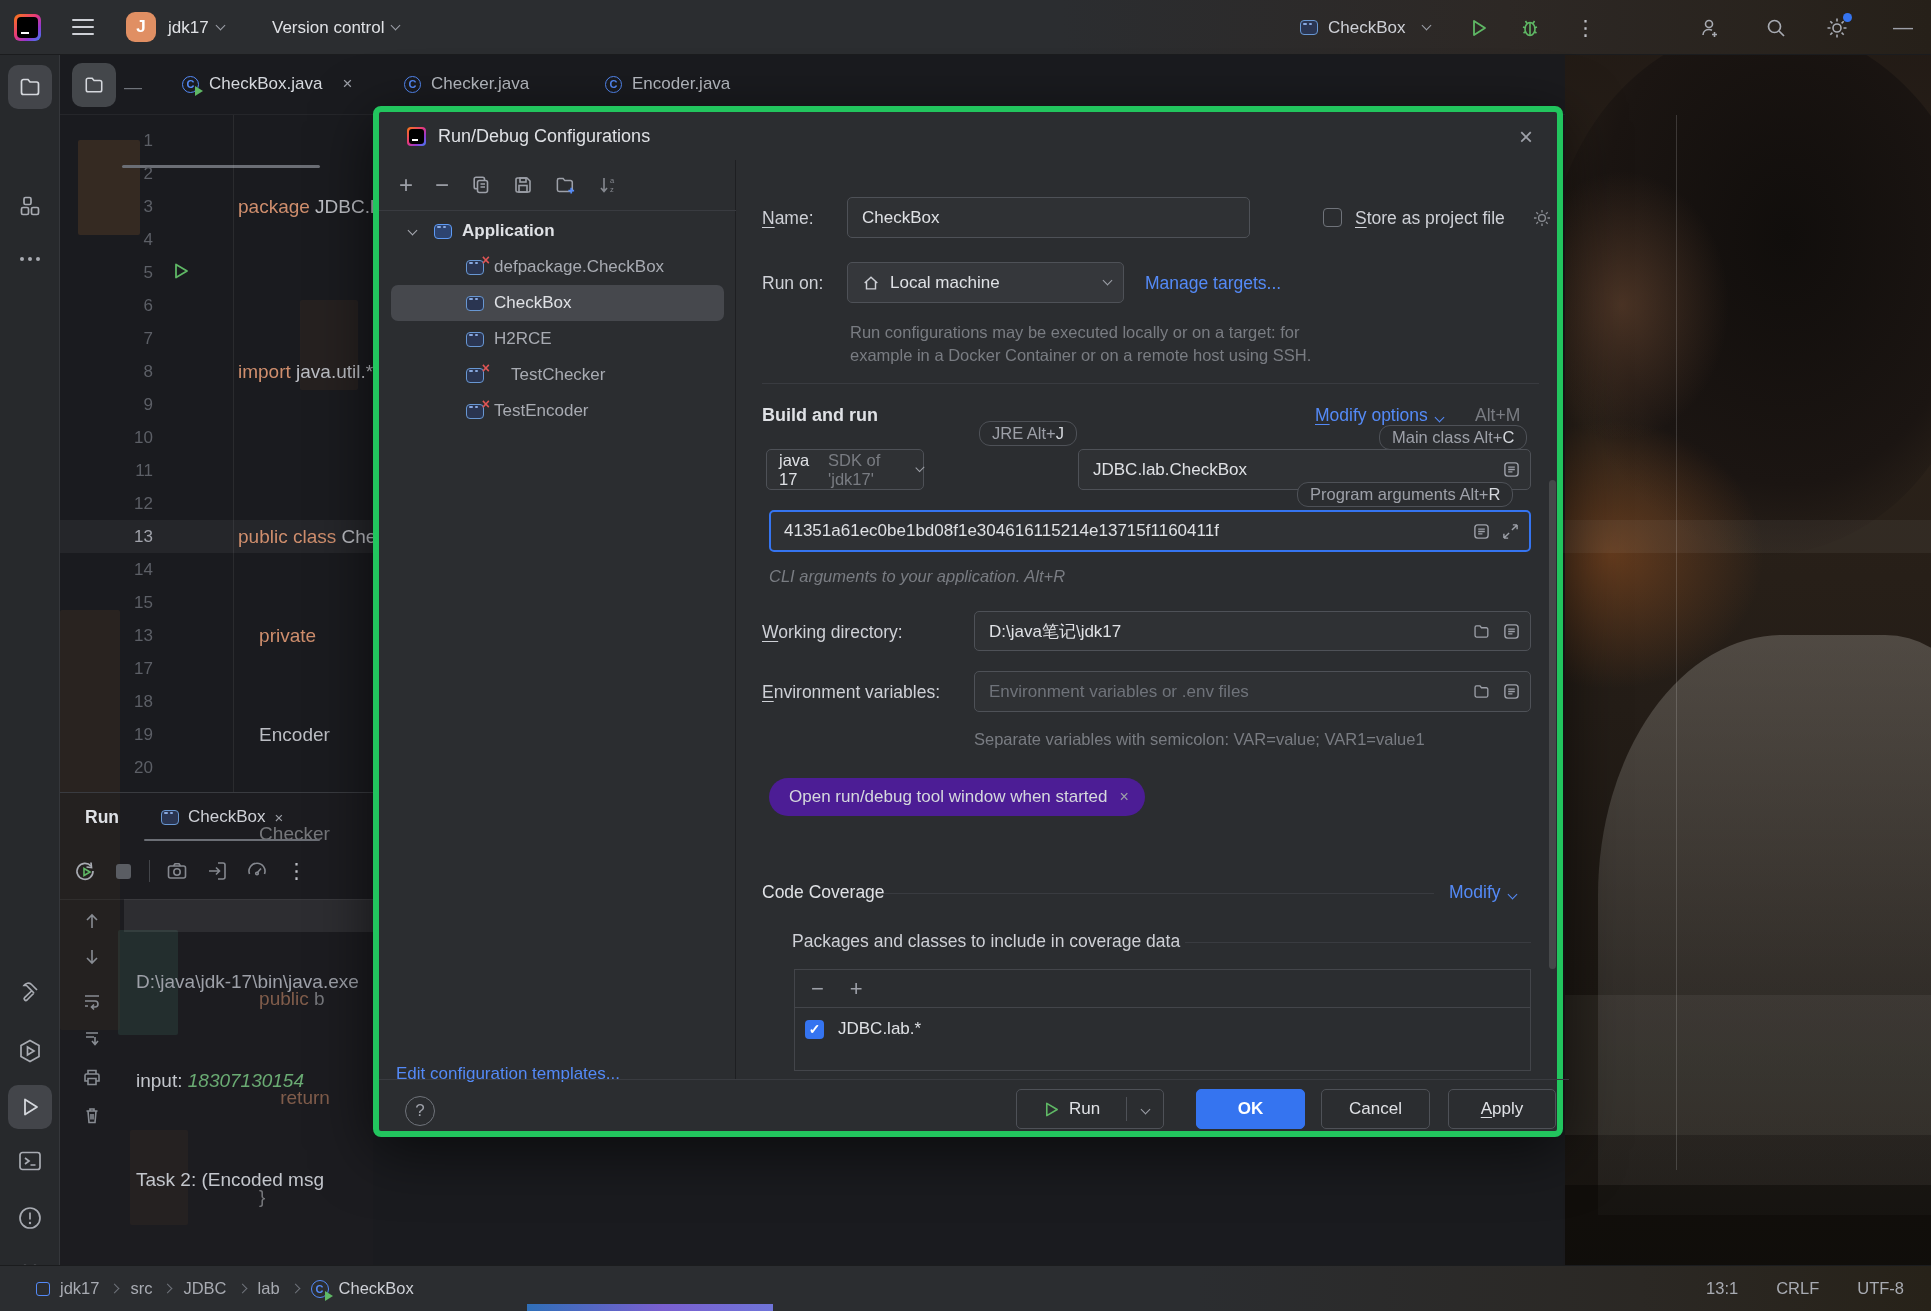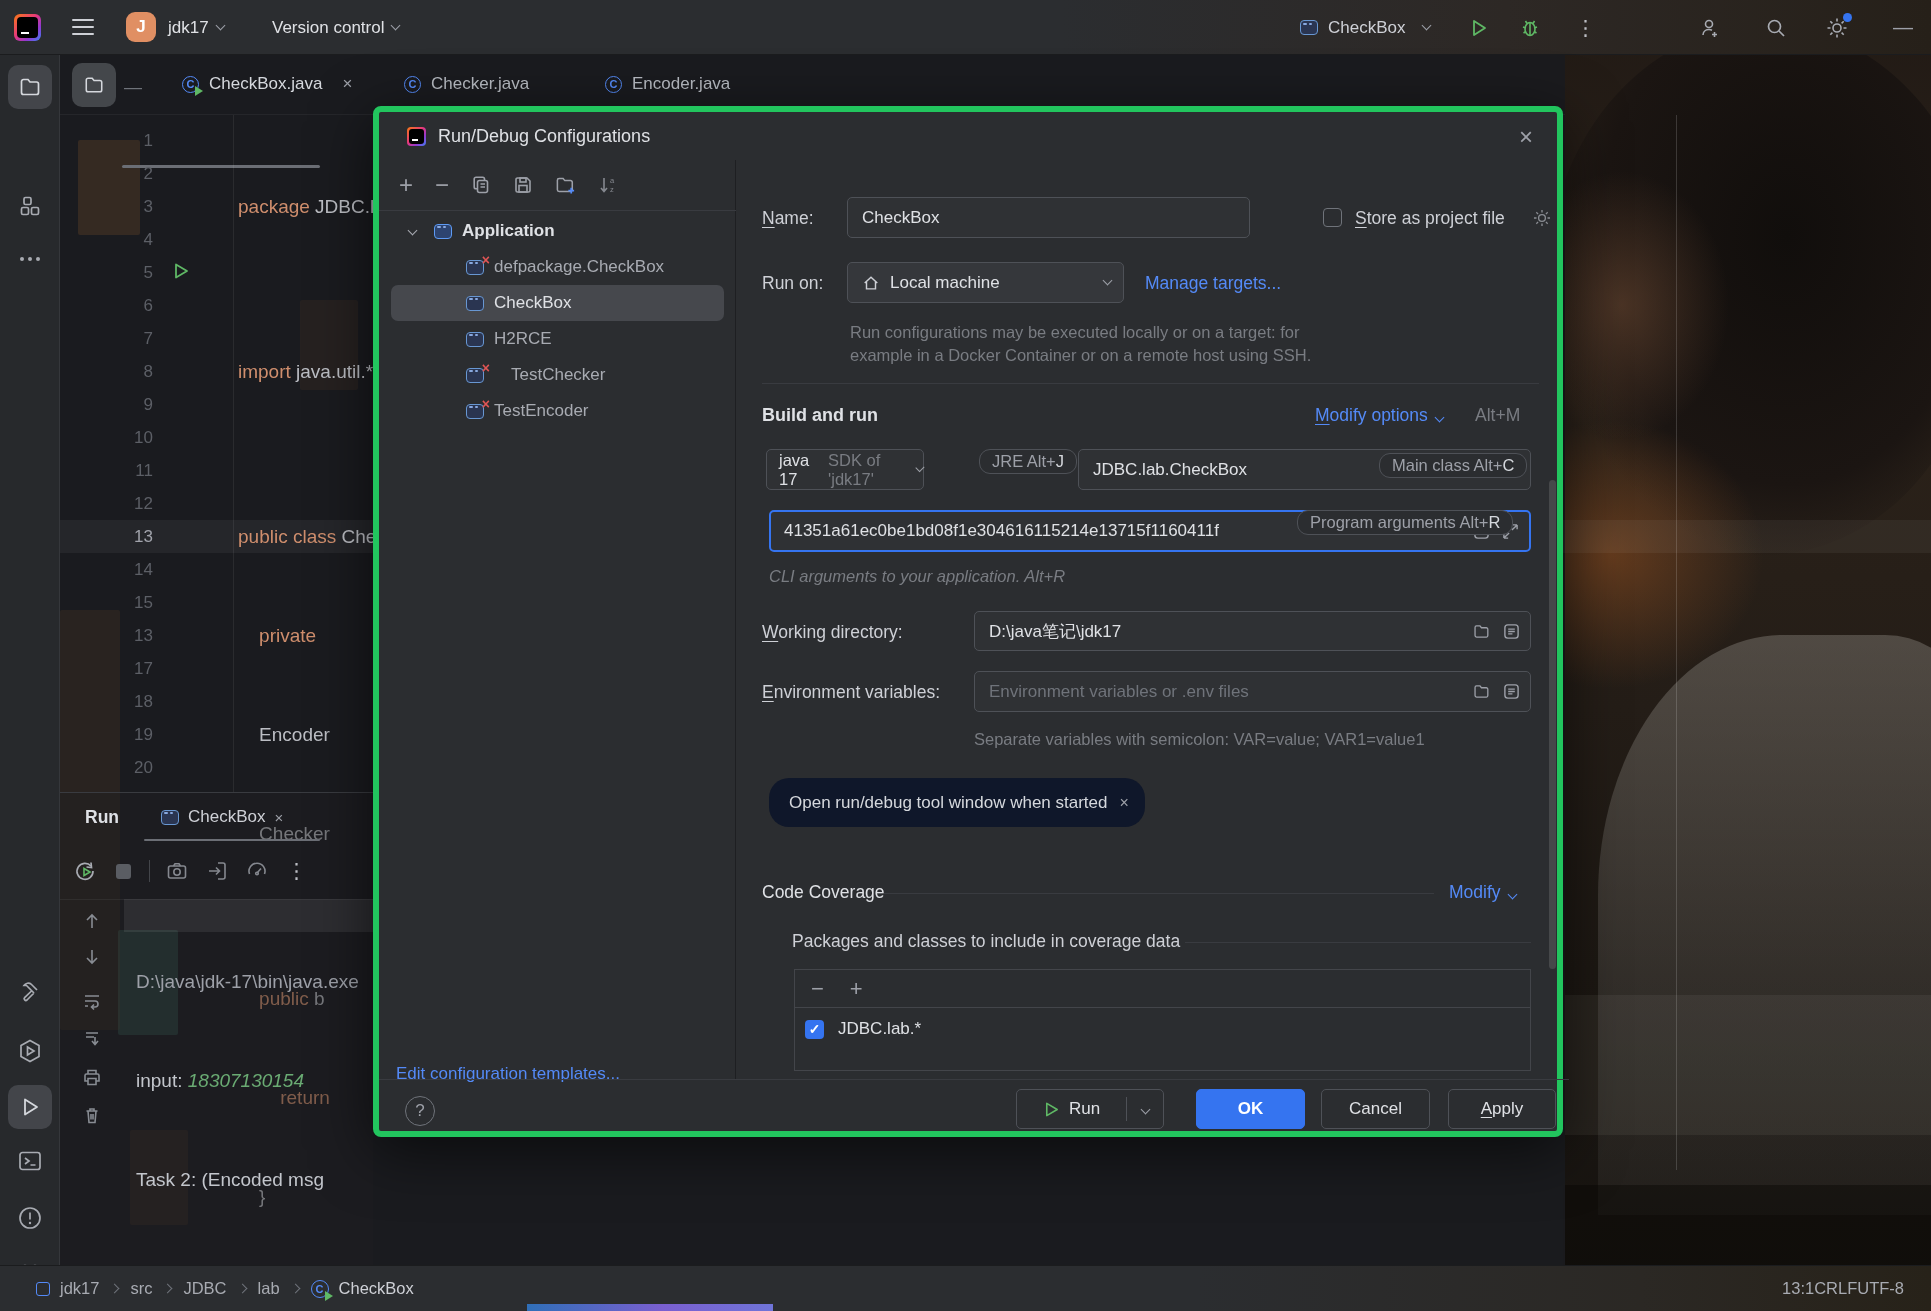--- a/index.html
+++ b/index.html
@@ -86,21 +86,21 @@
   .console .dim{color:#9DA0A8;}
   .console .grn{color:#6AAB73;font-style:italic;}
   .sel-band{position:absolute;left:64px;top:106px;width:249px;height:33px;background:rgba(255,255,255,.08);}
 
   
   .statusbar{left:0;top:1265px;width:1931px;height:46px;border-top:1px solid #1B1C1E;
     background:linear-gradient(90deg,#2B2D30 0%,#2B2D30 62%,#2B2824 85%,#272219 100%);
     display:flex;align-items:center;color:#A8ABB2;font-size:16.5px;}
   .crumb{display:flex;align-items:center;gap:10px;}
   .modic{width:14px;height:14px;border:1.6px solid #548AF7;border-radius:3px;}
-  .sb-right{position:absolute;right:27px;display:flex;color:#A8ABB2;}
+  .sb-right{position:absolute;right:27px;display:flex;gap:38px;color:#A8ABB2;}
   .task-sliver{left:527px;top:1304px;width:246px;height:7px;background:linear-gradient(90deg,#2F6FB8,#7A5FD0 55%,#6F74D8);}
 
   
   .dialog{left:373px;top:106px;width:1190px;height:1031px;background:#2B2D30;border:6px solid #22c55e;border-radius:8px;
     box-shadow:0 14px 60px rgba(0,0,0,.6);z-index:10;}
   .dlg-title{position:absolute;left:0;top:0;width:100%;height:48px;display:flex;align-items:center;}
   .dlg-logo{position:relative;width:19px;height:19px;border-radius:4px;margin-left:28px;
     background:linear-gradient(135deg,#F97A12,#E5377E 45%,#9039D0 72%,#3B82F6);}
   .dlg-logo::after{content:"";position:absolute;left:2px;top:2px;right:2px;bottom:2px;background:#000;border-radius:3px;}
   .dlg-logo::before{content:"";position:absolute;left:5px;bottom:5px;width:6px;height:2px;background:#fff;z-index:2;}
@@ -125,23 +125,23 @@
   
   .rp-label{position:absolute;font-size:17.5px;color:#CED0D6;}
   .field{position:absolute;border:1px solid #4E5157;border-radius:5px;background:rgba(255,255,255,.02);
     display:flex;align-items:center;font-size:17px;color:#DFE1E5;}
   .field .ficons{margin-left:auto;display:flex;align-items:center;gap:8px;color:#9DA0A8;padding-right:10px;}
   .field.focus{border:2px solid #3574F0;}
   .hint{position:absolute;color:#797C82;font-size:16.5px;}
   .link{color:#548AF7;}
   .sep-line{position:absolute;height:1px;background:#393B40;}
   .badge{position:absolute;background:#2B2D30;border:1px solid #4E5157;border-radius:11px;padding:2px 12px;
-    color:#9DA0A8;font-size:16.5px;z-index:6;white-space:nowrap;margin-top:28px;}
+    color:#9DA0A8;font-size:16.5px;z-index:6;white-space:nowrap;}
   .badge b{color:#D5D8DD;font-weight:400;}
-  .tagpill{position:absolute;background:#0f172a;border-radius:20px;height:49px;display:inline-flex;align-items:center;
+  .tagpill{position:absolute;background:#4c1d95;border-radius:20px;height:38px;display:inline-flex;align-items:center;
     padding:0 16px 0 20px;font-size:17px;color:#D5D8DD;gap:12px;}
   .tagpill .x-ic{font-size:16px;}
   .cb{width:19px;height:19px;border-radius:4px;flex:0 0 auto;}
   .cb.off{border:1.8px solid #6F737A;}
   .cb.on{background:#3574F0;display:flex;align-items:center;justify-content:center;color:#fff;font-size:14px;font-weight:700;}
   .covtable{position:absolute;left:415px;top:857px;width:737px;height:102px;border:1px solid #43454A;}
   .cov-toolbar{position:absolute;left:0;top:0;width:100%;height:38px;border-bottom:1px solid #43454A;display:flex;align-items:center;gap:26px;padding-left:16px;color:#9DA0A8;font-size:22px;}
   .dlg-scroll{position:absolute;left:1170px;top:368px;width:7px;height:489px;border-radius:4px;background:rgba(255,255,255,.13);}
   .gear-sm{color:#8A8D93;}
 </style>

